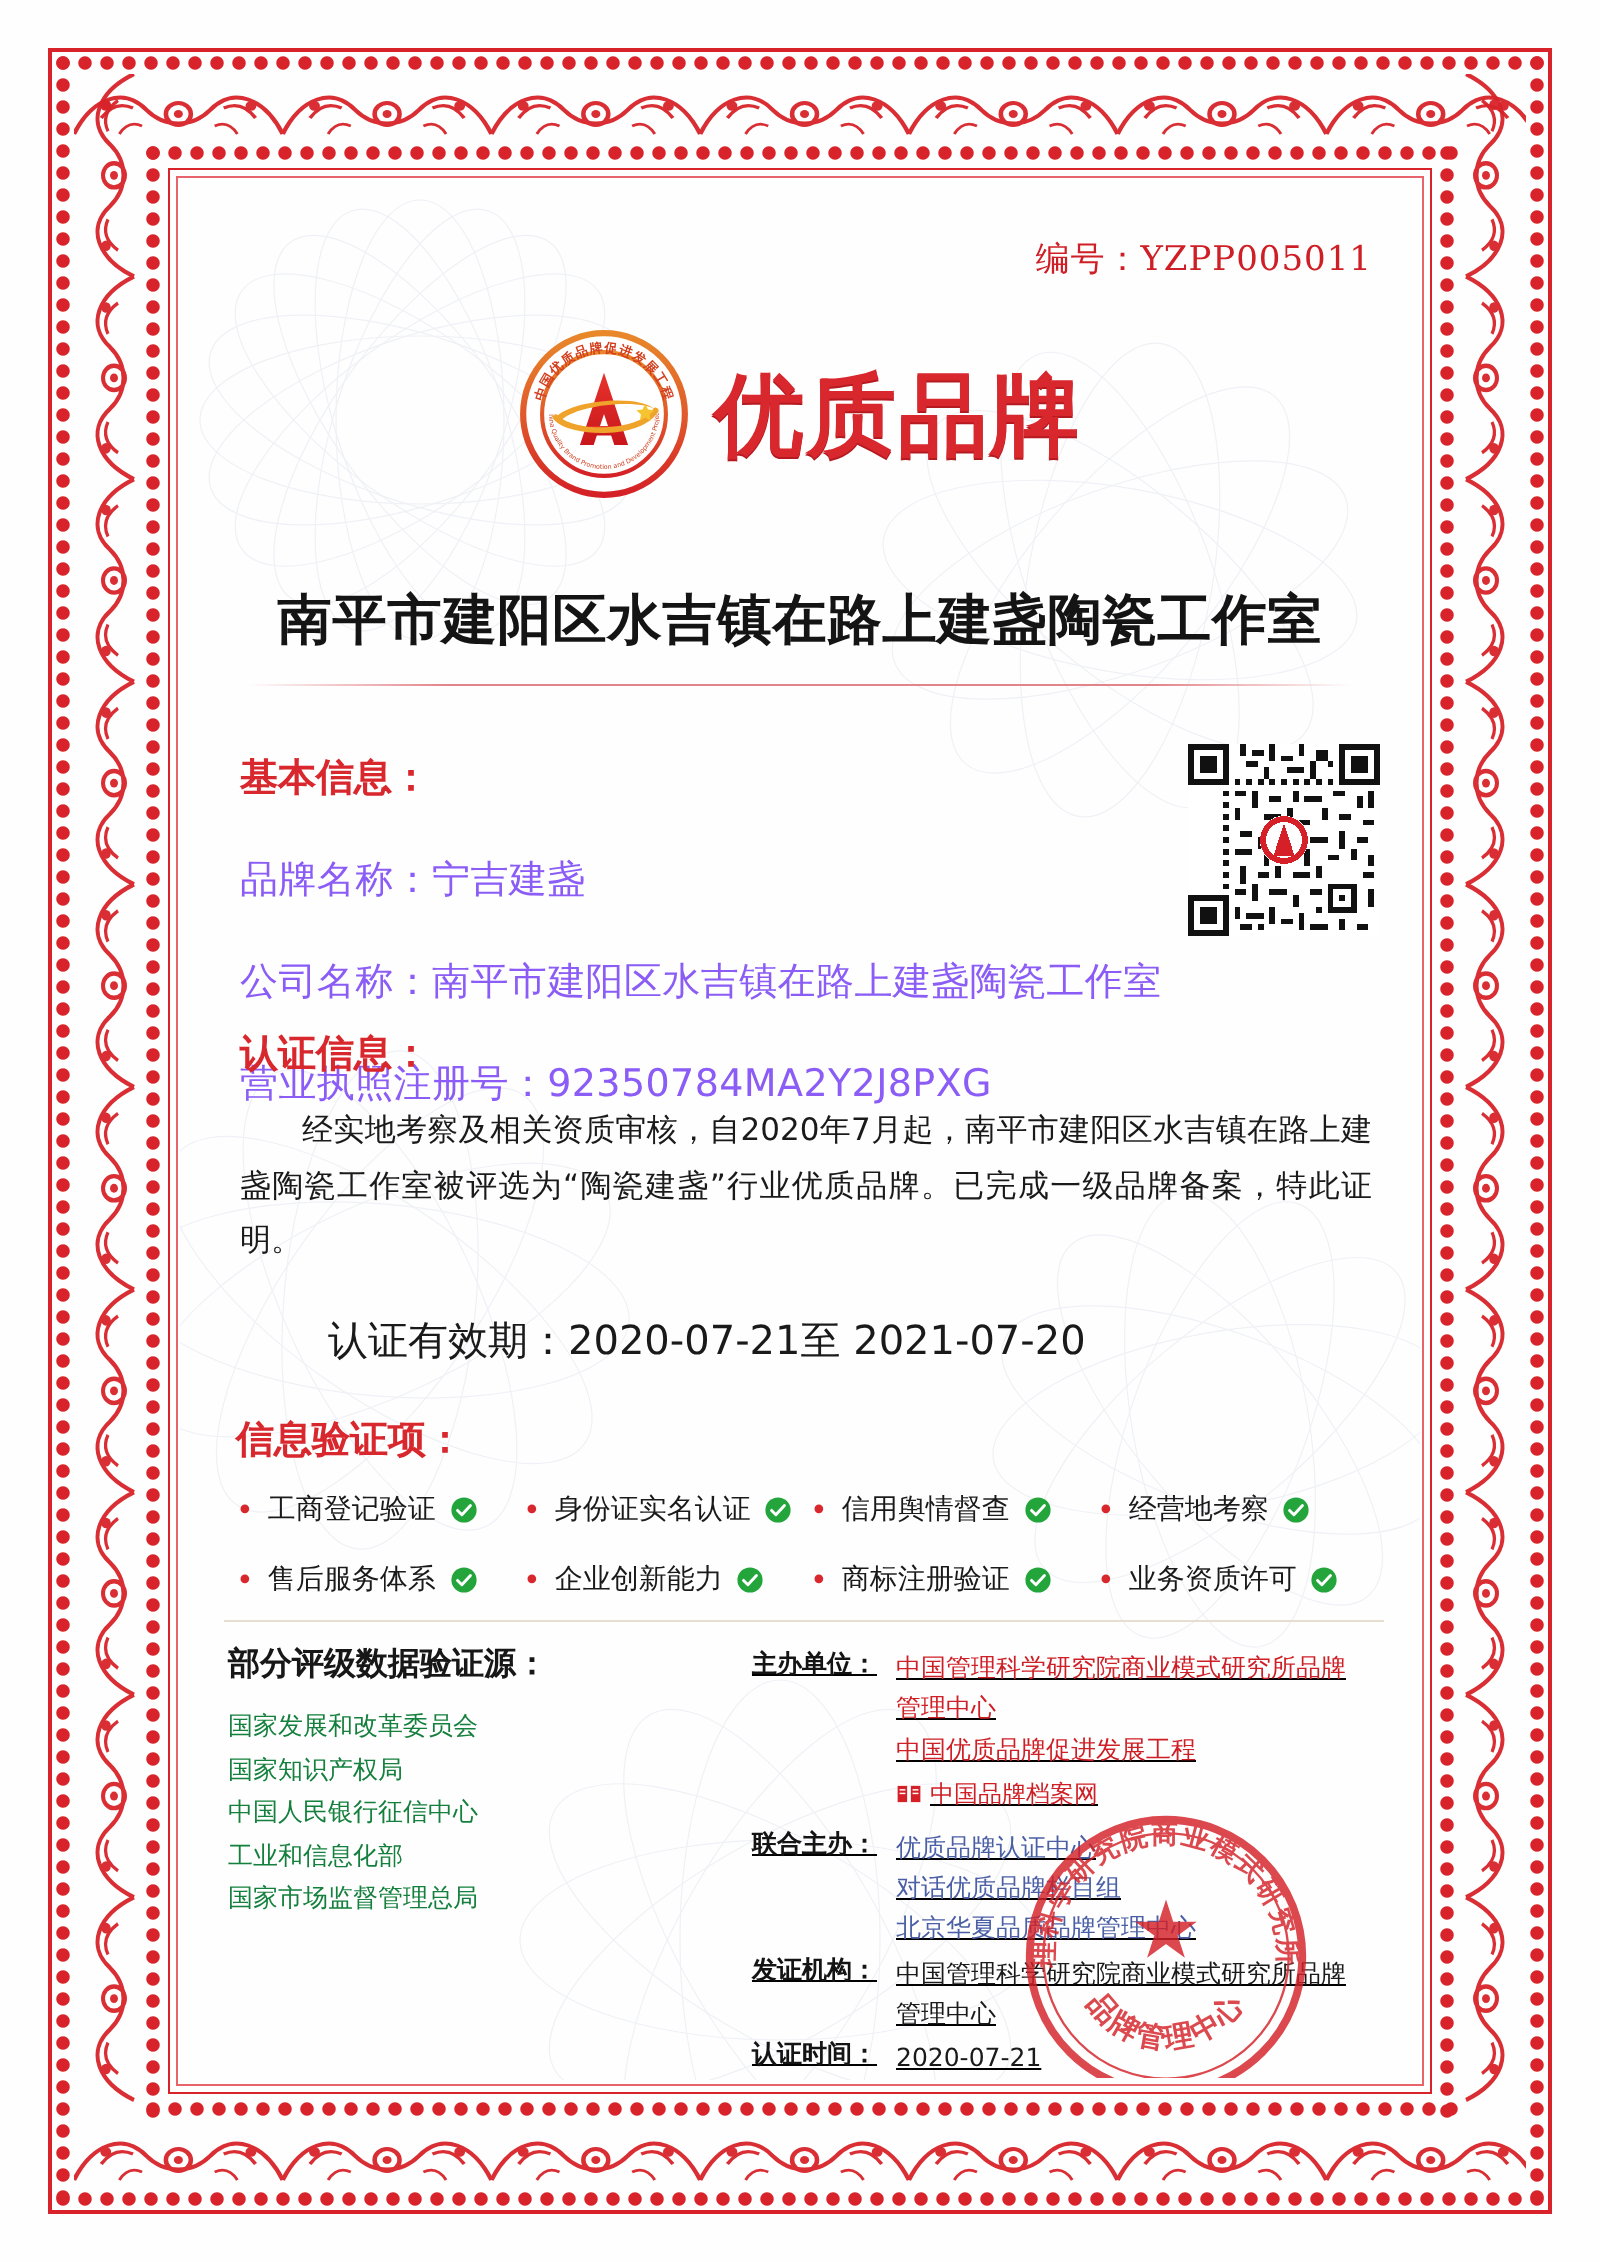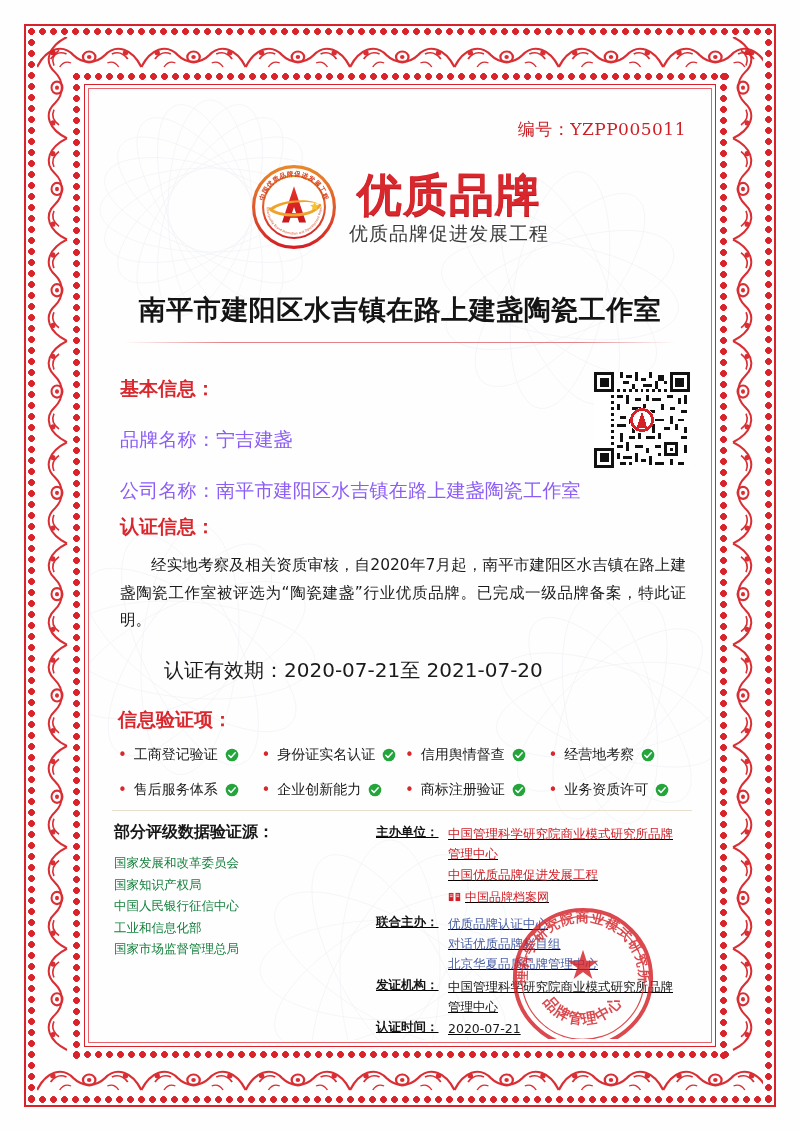--- a/index.html
+++ b/index.html
@@ -394,34 +394,36 @@
           <textPath href="#botArc" startOffset="50%" text-anchor="middle">China Quality Brand Promotion and Development Project</textPath>
         </text>
         <path d="M50 26 L64 68 L56 68 L50 50 L44 68 L36 68 Z" fill="url(#ag)"></path>
         <rect x="42" y="57" width="16" height="5.5" fill="url(#ag)"></rect>
         <path d="M22 52 C30 42,72 38,80 48 C74 41,32 44,24 55 Z" fill="#f0a32a"></path>
         <path d="M22 52 C31 62,70 63,80 48" fill="none" stroke="#f0a32a" stroke-width="3.4" stroke-linecap="round"></path>
         <path d="M74 44 l1.6 3.4 3.6 .4 -2.7 2.5 .7 3.6 -3.2 -1.8 -3.2 1.8 .7 -3.6 -2.7 -2.5 3.6 -.4 Z" fill="#f5c430"></path>
       </svg>
       <div class="logo-txt">
         <div class="logo-main">优质品牌</div>
-        <div class="logo-sub">优质品牌促进发展工程</div>
       </div>
     </div>
 
     <div class="company-title">南平市建阳区水吉镇在路上建盏陶瓷工作室</div>
     <div class="title-rule"></div>
 
     <div class="basic">
       <div class="sec-h">基本信息：</div>
       <div class="line">
         <span>品牌名称：</span><span>宁吉建盏</span>
       </div>
       <div class="line">
         <span>公司名称：</span><span>南平市建阳区水吉镇在路上建盏陶瓷工作室</span>
+      </div>
+      <div class="line">
+        <span>营业执照注册号：</span><span>92350784MA2Y2J8PXG</span>
       </div>
     </div>
 
     <div class="qr">
       <svg width="96" height="96" viewBox="0 0 33 33" shape-rendering="crispEdges">
         <rect width="33" height="33" fill="#ffffff"></rect>
         <g fill="#111111">
 
           <rect x="0" y="0" width="7" height="1"></rect>
             <rect x="0" y="6" width="7" height="1"></rect>

